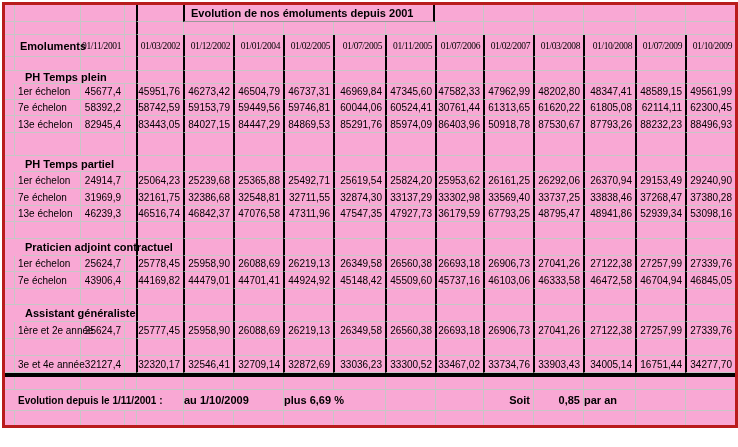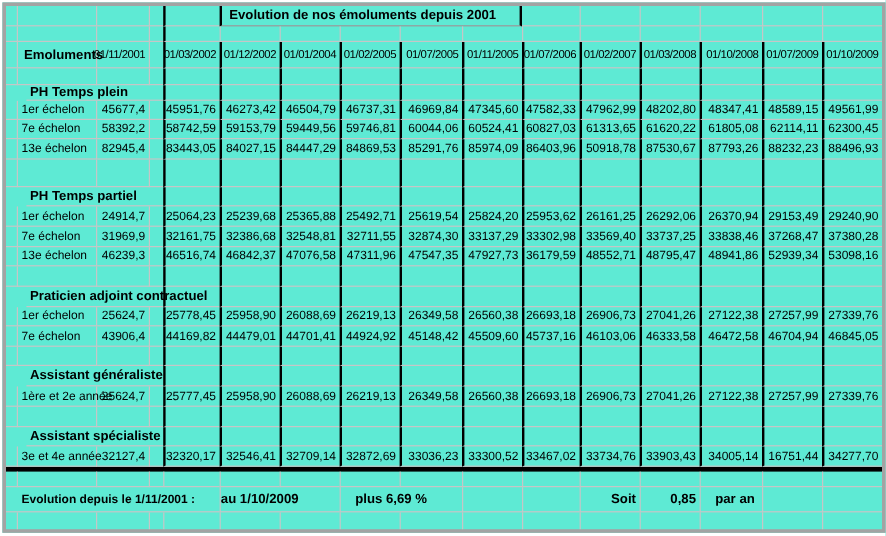--- a/index.html
+++ b/index.html
@@ -1,41 +1,41 @@
 <!DOCTYPE html>
 <html><head>
 <meta charset="utf-8">
 <style>
   * { box-sizing: border-box; }
   html,body { margin:0; padding:0; }
   body {
     width:738px; height:447px; background:#fff; position:relative;
     font-family:"Liberation Sans", sans-serif; font-size:10px; color:#000;
   }
-  .tbl { position:absolute; left:2px; top:2px; border:3px solid #a3a3a3; background:#5eead4; }
+  .tbl { position:absolute; left:2px; top:2px; border:3px solid #b91c1c; background:#f9a8d4; }
   .row {
     display:grid; width:730px;
     grid-template-columns:10px 66px 44px 11px 47px 50px 50px 50px 52px 50px 48px 50px 50px 52px 50px 50px;
   }
   .x { border-bottom:1px solid #c6c6c6; display:flex; align-items:center; overflow:visible; min-width:0; }
   .vr  { border-right:1px solid #c6c6c6; }
   .bl2 { border-left:2px solid #000; }
   .bl1 { border-left:1px solid #c6c6c6; }
   .num { justify-content:flex-end; padding-right:3px; }
-  .date { font-size:9.5px; letter-spacing:-0.4px; }
+  .date { font-size:9.5px; letter-spacing:-0.4px;font-family:Liberation Serif, serif; }
   .lbl { padding-left:3px; white-space:nowrap; position:relative; z-index:1; }
   .sec { font-weight:bold; font-size:11px; padding-left:3px; white-space:nowrap; position:relative; z-index:1;margin-left:17px; }
   .hdr { font-weight:bold; font-size:11px; padding-left:5px; white-space:nowrap; }
   .tbox {
     border-left:2px solid #000; border-right:2px solid #000; border-bottom:1px solid #999;
     font-weight:bold; font-size:11px; padding-left:6px; white-space:nowrap;
   }
   .fsec { font-weight:bold; font-size:10px; padding-left:13px; white-space:nowrap; position:relative; z-index:1; }
   .fb { font-weight:bold; font-size:11px; white-space:nowrap; }
-  .pl7 { padding-left:0; } .pl4 { padding-left:12px; }
+  .pl7 { padding-left:0; } .pl4 { padding-left:0; }
   .sp2 { grid-column:span 2; } .sp4 { grid-column:span 4; } .sp5 { grid-column:span 5; }
   .h13{height:13px}.h14{height:14px}.h16{height:16px}.h17{height:17px}
   .h21{height:21px}.h22{height:22px}.h23{height:23px}
   .thick { height:4px; background:#000; width:730px; }
   .row:last-child .x { border-bottom:none; }
 </style>
 </head>
 <body>
 
 <div class="tbl">
@@ -149,21 +149,21 @@
     <div class="x vr"></div>
     <div class="x vr lbl">7e échelon</div>
     <div class="x vr num">58392,2</div>
     <div class="x"></div>
   <div class="x bl2 num">58742,59</div>
       <div class="x bl2 num">59153,79</div>
       <div class="x bl2 num">59449,56</div>
       <div class="x bl2 num">59746,81</div>
       <div class="x bl2 num">60044,06</div>
       <div class="x bl2 num">60524,41</div>
-      <div class="x bl2 num">60827,03</div>
+      <div class="x bl2 num">30761,44</div>
       <div class="x bl2 num">61313,65</div>
       <div class="x bl2 num">61620,22</div>
       <div class="x bl2 num">61805,08</div>
       <div class="x bl2 num">62114,11</div>
       <div class="x bl2 num">62300,45</div>
     </div>
   <div class="row h17">
     <div class="x vr"></div>
     <div class="x vr lbl">13e échelon</div>
     <div class="x vr num">82945,4</div>
@@ -257,21 +257,21 @@
     <div class="x vr lbl">13e échelon</div>
     <div class="x vr num">46239,3</div>
     <div class="x"></div>
   <div class="x bl2 num">46516,74</div>
       <div class="x bl2 num">46842,37</div>
       <div class="x bl2 num">47076,58</div>
       <div class="x bl2 num">47311,96</div>
       <div class="x bl2 num">47547,35</div>
       <div class="x bl2 num">47927,73</div>
       <div class="x bl2 num">36179,59</div>
-      <div class="x bl2 num">48552,71</div>
+      <div class="x bl2 num">67793,25</div>
       <div class="x bl2 num">48795,47</div>
       <div class="x bl2 num">48941,86</div>
       <div class="x bl2 num">52939,34</div>
       <div class="x bl2 num">53098,16</div>
     </div>
 
   <div class="row h17">
     <div class="x vr"></div>
     <div class="x vr"></div>
     <div class="x vr"></div>
@@ -407,35 +407,20 @@
       <div class="x bl2"></div>
       <div class="x bl2"></div>
       <div class="x bl2"></div>
       <div class="x bl2"></div>
       <div class="x bl2"></div>
       <div class="x bl2"></div>
       <div class="x bl2"></div>
       <div class="x bl2"></div>
     </div>
 
-  <div class="row h16">
-    <div class="x sp4 sec">Assistant spécialiste</div>
-  <div class="x bl2"></div>
-      <div class="x bl2"></div>
-      <div class="x bl2"></div>
-      <div class="x bl2"></div>
-      <div class="x bl2"></div>
-      <div class="x bl2"></div>
-      <div class="x bl2"></div>
-      <div class="x bl2"></div>
-      <div class="x bl2"></div>
-      <div class="x bl2"></div>
-      <div class="x bl2"></div>
-      <div class="x bl2"></div>
-    </div>
   <div class="row h17">
     <div class="x vr"></div>
     <div class="x vr lbl">3e et 4e année</div>
     <div class="x vr num">32127,4</div>
     <div class="x"></div>
   <div class="x bl2 num">32320,17</div>
       <div class="x bl2 num">32546,41</div>
       <div class="x bl2 num">32709,14</div>
       <div class="x bl2 num">32872,69</div>
       <div class="x bl2 num">33036,23</div>

